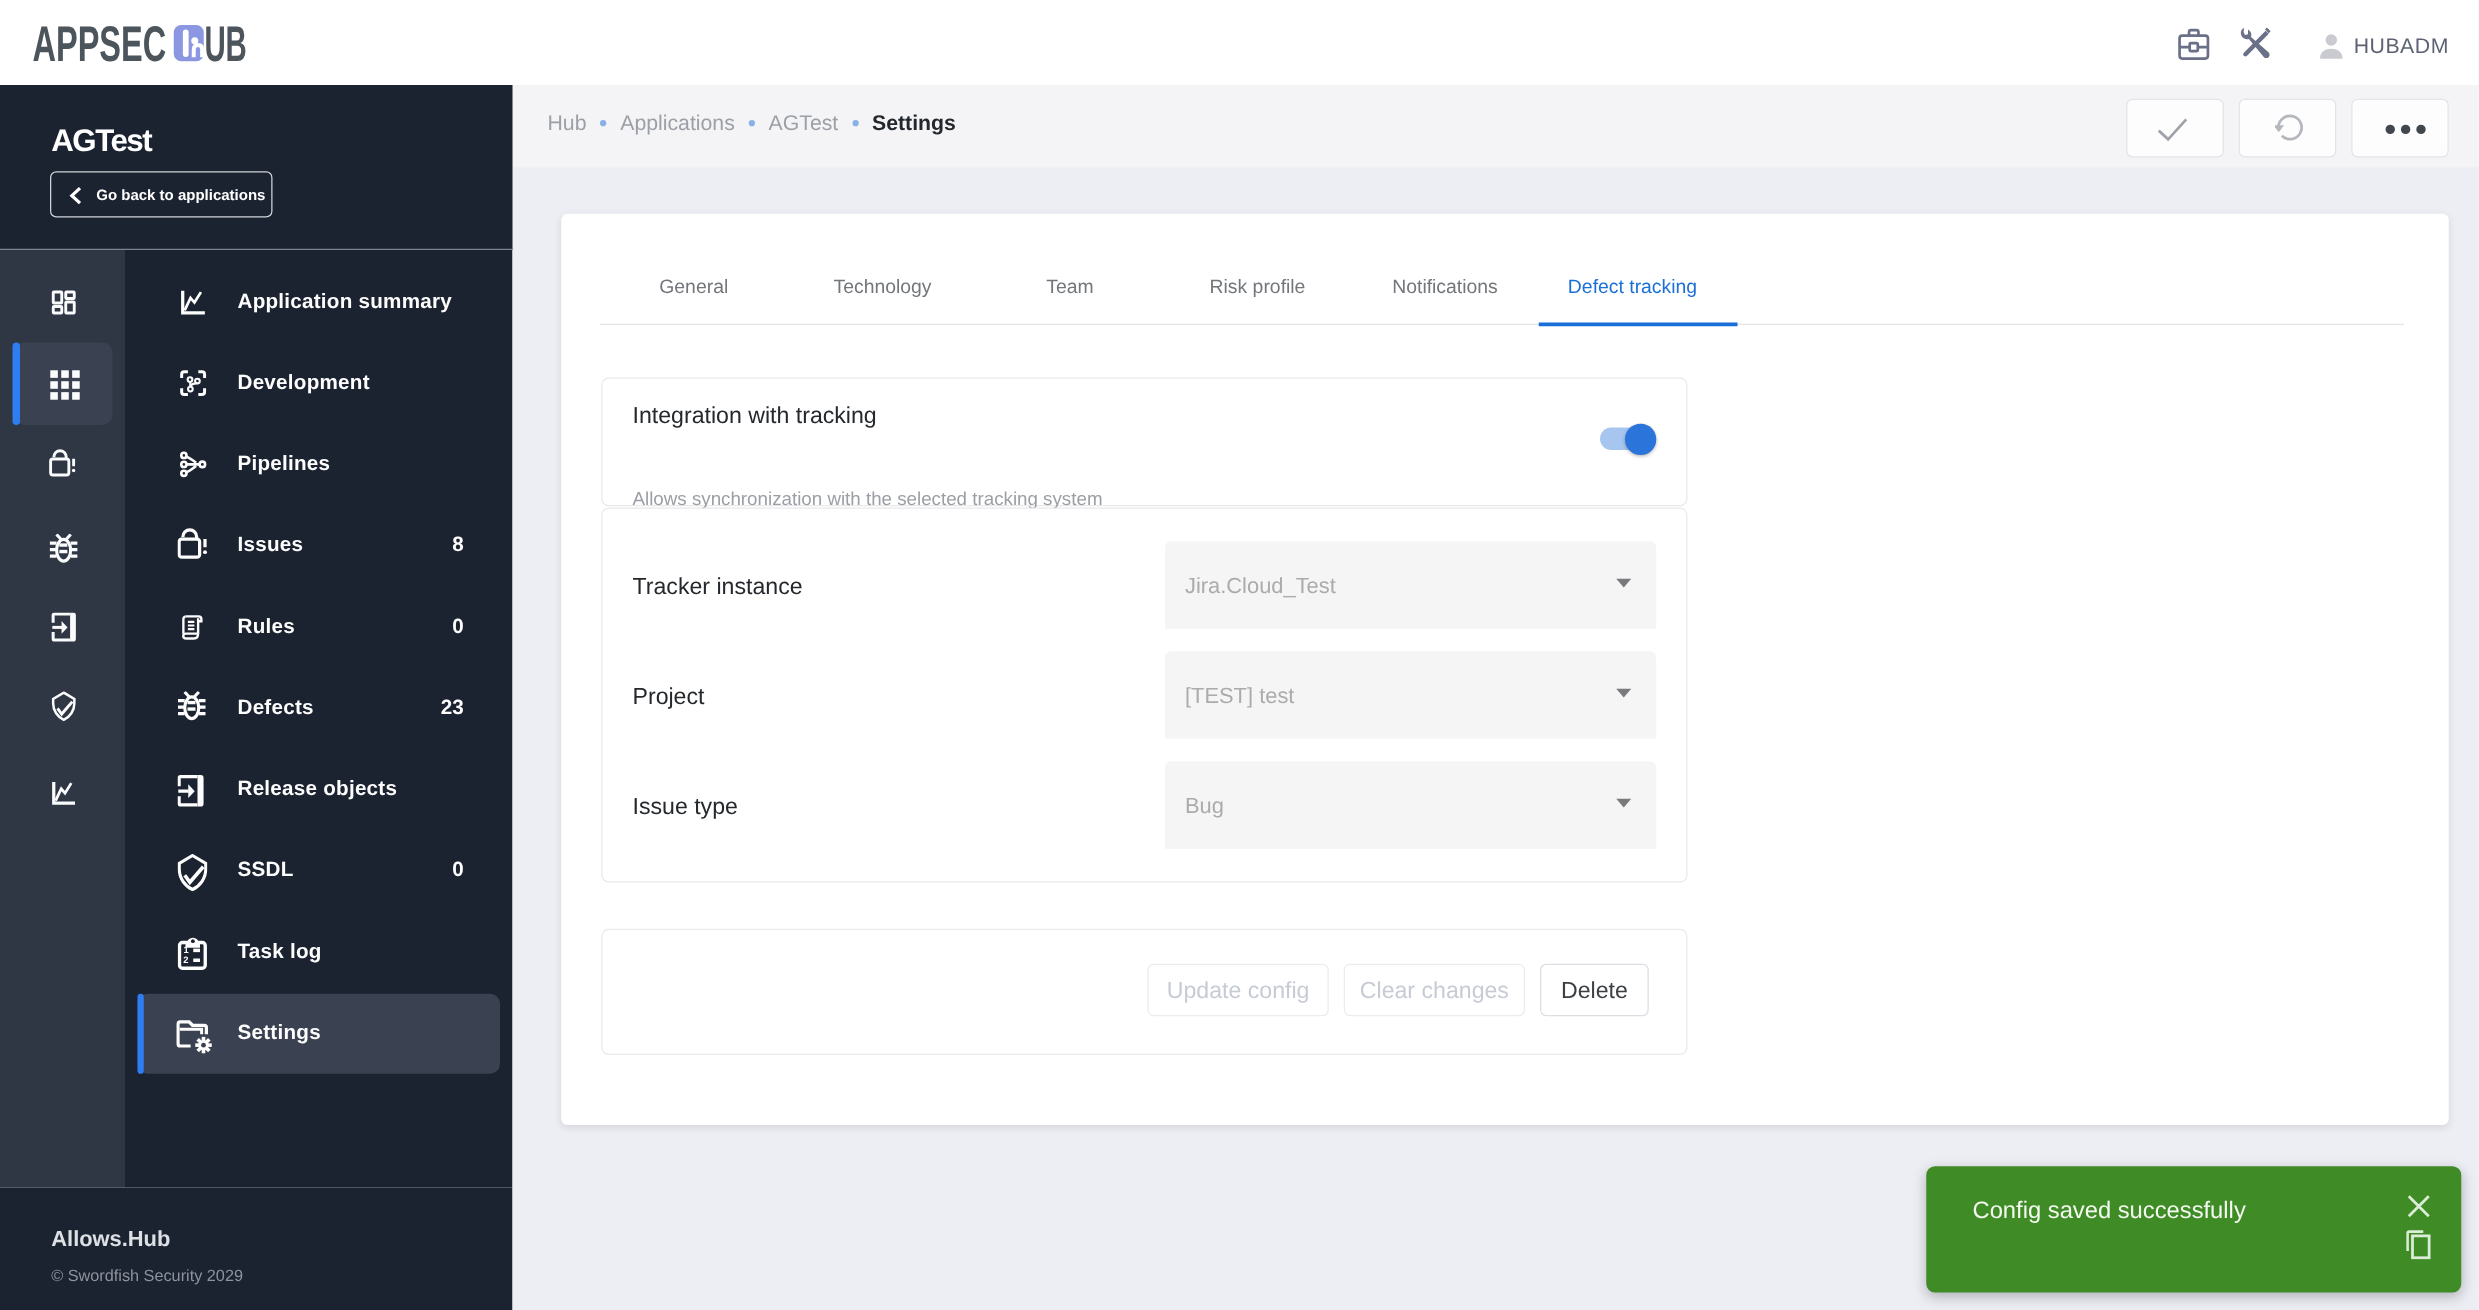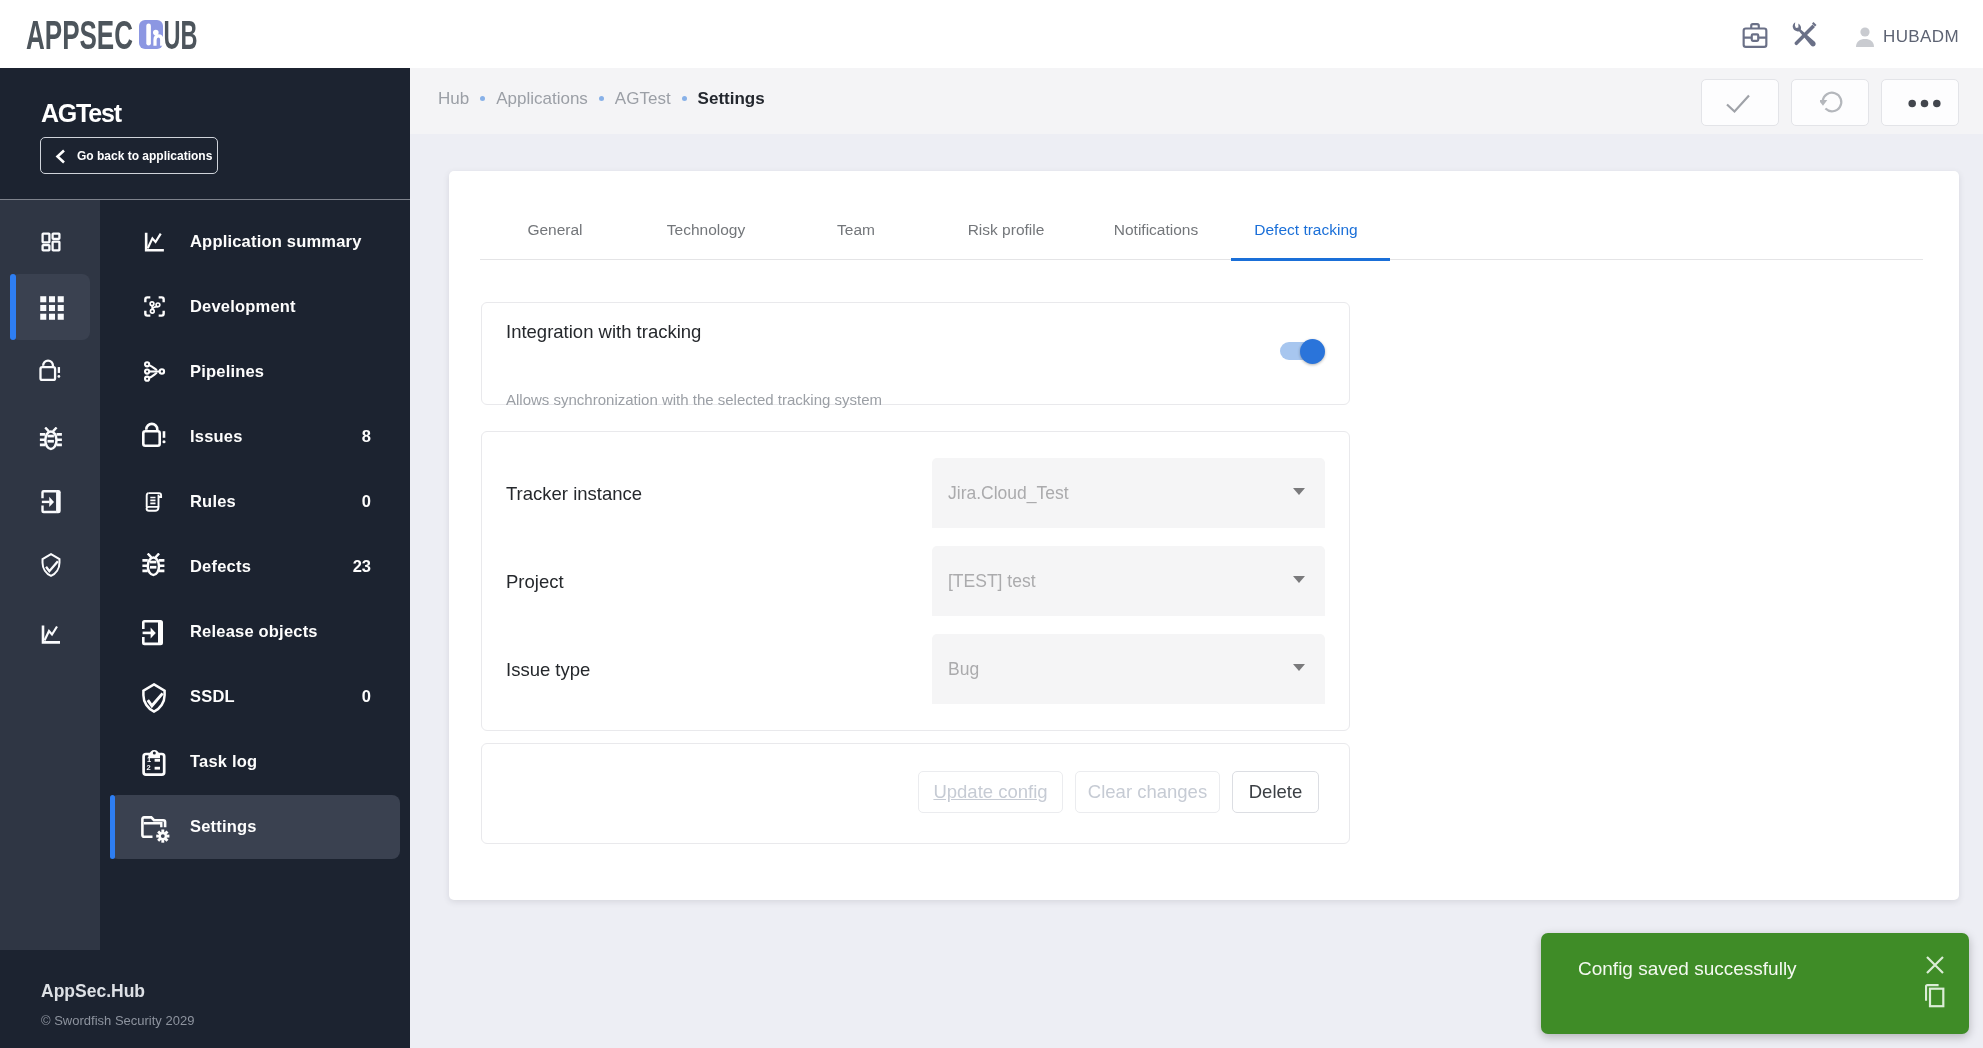--- a/index.html
+++ b/index.html
@@ -44,36 +44,36 @@
   
   #main { left:410px; top:134px; width:1573px; height:914px; background:#edeef4; }
   #card { left:39px; top:37px; width:1510px; height:729px; background:#fff; border-radius:5px; box-shadow:0 2px 6px rgba(60,64,75,.13); }
 
   .tab { position:absolute; top:50px; width:150px; text-align:center; font-size:15.5px; color:#73767a; }
   .tabline { position:absolute; left:31px; top:88px; width:1443px; height:1px; background:#e4e4e6; }
   .tabblue { position:absolute; left:782px; top:87px; width:159px; height:3px; background:#1a6fd8; }
 
   .inner { position:absolute; left:32px; width:869px; border:1px solid #e9e9ec; border-radius:6px; background:#fff; }
   #card1 { top:131px; height:103px; }
-  #card2 { top:260px; height:300px; }
+  #card2 { top:235px; height:300px; }
   #card3 { top:572px; height:101px; }
 
   #c1title { position:absolute; left:24px; top:18px; font-size:18.5px; color:#25282c; }
   #c1sub { position:absolute; left:24px; top:48px; font-size:15px; color:#9b9fa5;margin-top:40px; }
   #track { position:absolute; left:798px; top:39px; width:39px; height:18px; border-radius:9px; background:#a7c6ef; }
   #thumb { position:absolute; left:818px; top:36px; width:25px; height:25px; border-radius:50%; background:#2a74da; box-shadow:0 1px 3px rgba(0,0,0,.3); }
 
   .frow { position:absolute; left:0; width:869px; height:70px; }
   .flabel { position:absolute; left:24px; top:25px; font-size:18.5px; color:#25282c; }
   .fsel { position:absolute; left:450px; top:0; width:393px; height:70px; background:#f5f5f6; border-radius:5px 5px 0 0; }
   .fval { position:absolute; left:16px; top:25px; font-size:17.5px; color:#ababad; }
   .farrow { position:absolute; right:20px; top:30px; width:0; height:0; border-left:6px solid transparent; border-right:6px solid transparent; border-top:7.5px solid #7a7a7c; }
 
   .btn { position:absolute; top:27px; height:42px; border-radius:5px; background:#fff; font-size:18.5px; text-align:center; }
-  #b-upd { left:436px; width:145px; border:1px solid #ebecef; color:#c6cbd4; line-height:40px;text-decoration:underline; }
+  #b-upd { left:436px; width:145px; border:1px solid #ebecef; color:#c6cbd4; line-height:40px; }
   #b-clr { left:593px; width:145px; border:1px solid #ebecef; color:#c6cbd4; line-height:40px; }
   #b-del { left:750px; width:87px; border:1px solid #dcdee3; color:#3c4045; line-height:40px; }
 
   
   #toast { left:1541px; top:933px; width:428px; height:101px; background:#3f8c27; border-radius:7px; box-shadow:0 3px 10px rgba(0,0,0,.25); }
   #toast .msg { position:absolute; left:37px; top:25px; font-size:19px; color:#f4f9f0; }
 </style>
 </head>
 <body>
   <div id="header" class="abs">
@@ -291,21 +291,21 @@
           <rect x="20.35" y="13.5" width="2.9" height="13.2" transform="rotate(-45 21.8 20.1)"></rect>
           <circle cx="21.8" cy="20.1" r="4.2"></circle>
         </g>
         <circle cx="21.8" cy="20.1" r="1.9" fill="#3a4150" stroke="none"></circle>
       </svg>
       <div class="mlabel">Settings</div>
     </div>
   </div>
 
   <div id="side-foot" class="abs">
-    <div id="foot-name" class="abs">AppSec.Hub</div>
+    <div id="foot-name" class="abs">Allows.Hub</div>
     <div id="foot-copy" class="abs">© Swordfish Security 2029</div>
   </div>
 
   <div id="crumbbar" class="abs">
     <div class="abs" style="left:28px;top:21px;">
       <span class="crumb">Hub</span><span class="cdot"></span><span class="crumb">Applications</span><span class="cdot"></span><span class="crumb">AGTest</span><span class="cdot"></span><span class="crumb"><b>Settings</b></span>
     </div>
     <div class="hbtn abs" style="left:1291px;">
       <svg class="abs" style="left:23px;top:13px" width="26" height="21" viewBox="0 0 26 21" fill="none" stroke="#9fa2a8" stroke-width="2.2">
         <path d="M2,11.5 L9.5,18.5 L24,2.5"></path>

